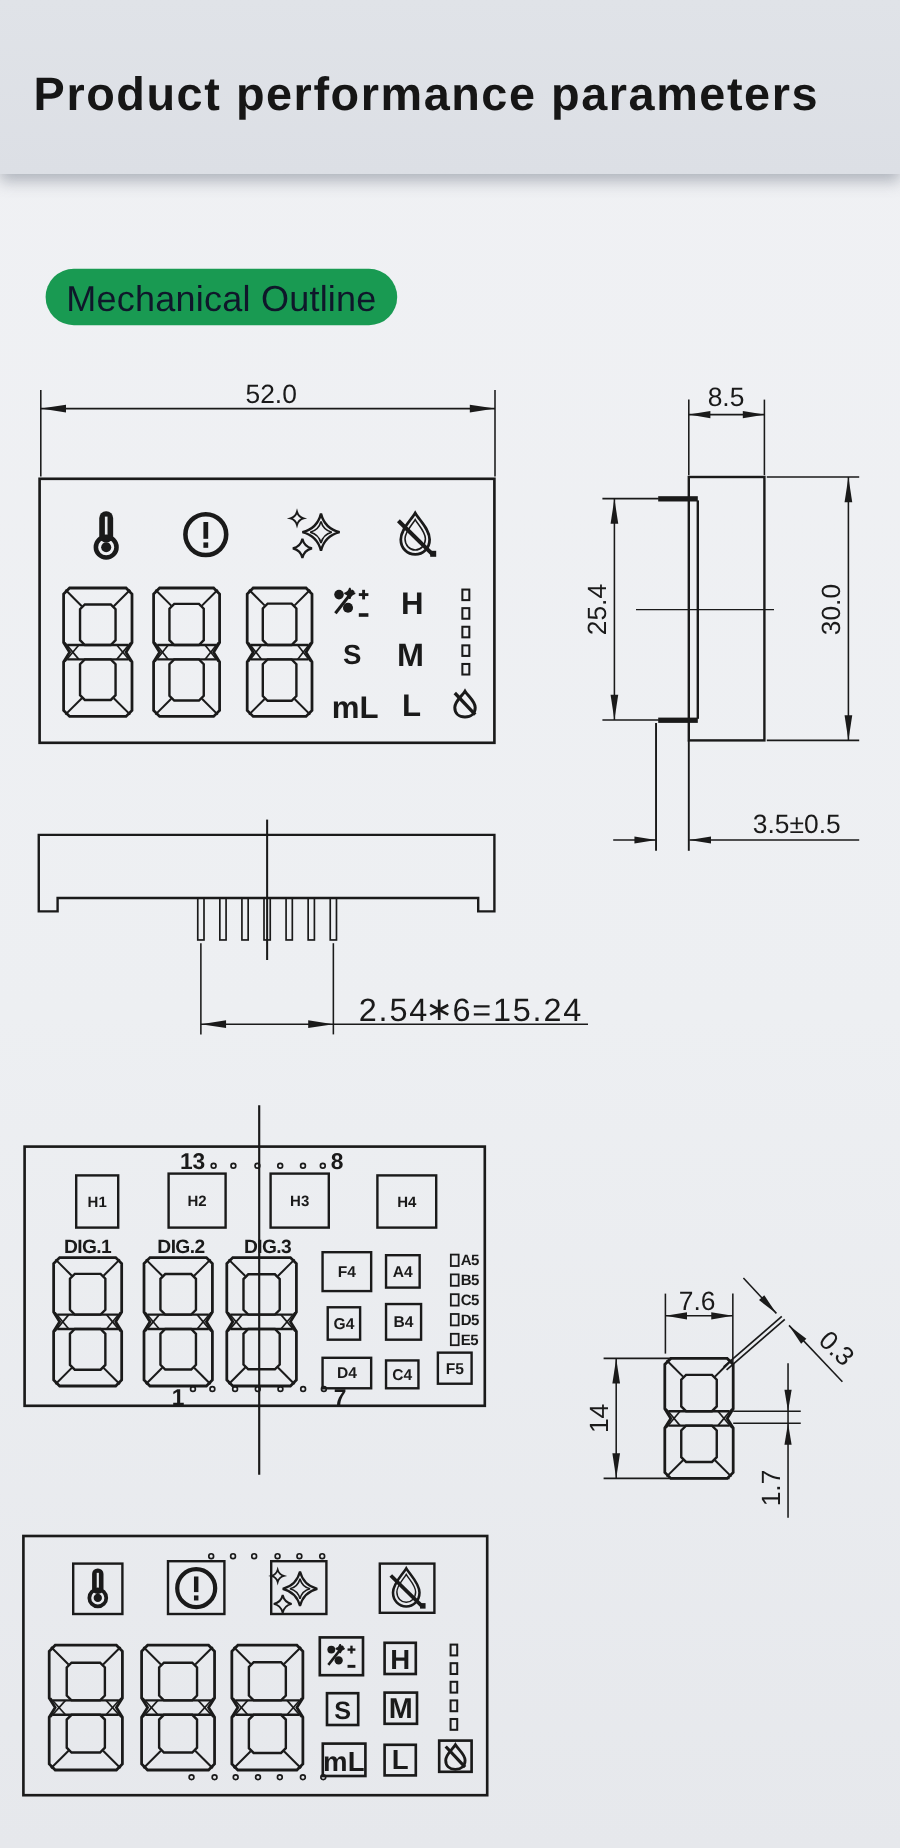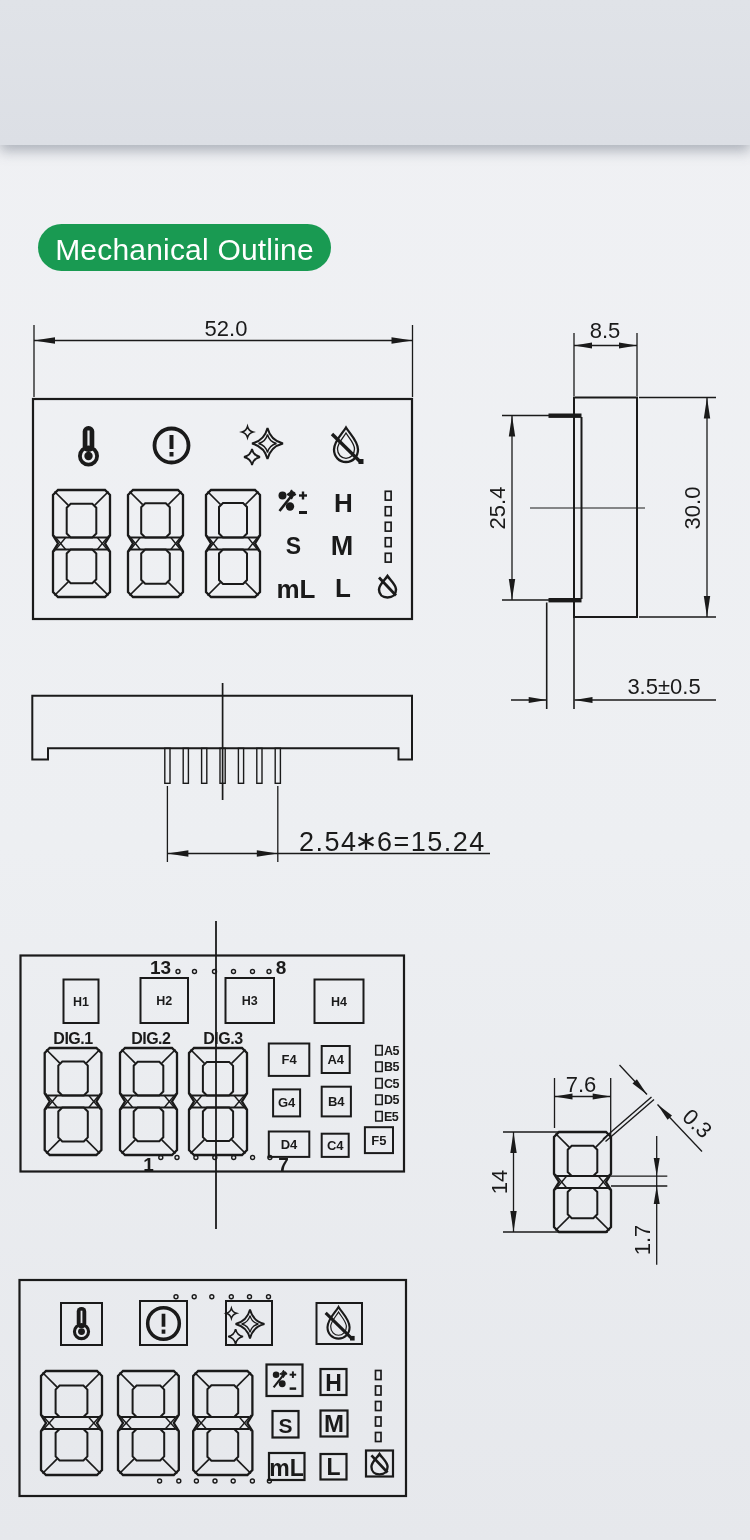--- a/index.html
+++ b/index.html
@@ -4,26 +4,27 @@
 html,body{margin:0;padding:0;}
 #page{position:relative;width:750px;height:1540px;overflow:hidden;
  background:linear-gradient(180deg,#f0f1f4 0%,#edeff2 55%,#e6e8ec 100%);
  font-family:"Liberation Sans",sans-serif;}
 #band{position:absolute;left:0;top:0;width:750px;height:145px;
  background:linear-gradient(180deg,#e0e3e8 0%,#dcdfe5 100%);
  box-shadow:0 6px 12px rgba(95,105,120,0.45);}
 #title{position:absolute;left:28px;top:58px;font-size:39px;font-weight:bold;color:#161616;letter-spacing:1.3px;}
 #pill{position:absolute;left:38px;top:224px;width:293px;height:47px;border-radius:24px;
  background:#199a52;}
-#pill span{position:absolute;left:0;right:0;top:9px;text-align:center;font-size:30px;color:#ffffff;letter-spacing:0.2px;}
+#pill span{position:absolute;left:0;right:0;top:9px;text-align:center;font-size:30px;color:#0f172a;letter-spacing:0.2px;}
 svg{position:absolute;left:0;top:0;}
 </style></head>
 <body>
 <div id="page">
 <div id="band"></div>
+<div id="title">Product performance parameters</div>
 <div id="pill">
       <span>Mechanical Outline</span>
     </div>
 <svg width="750" height="1540" viewBox="0 0 750 1540">
 <rect x="33" y="399" width="379" height="220" rx="0" fill="none" stroke="#1a1a1a" stroke-width="2.2"></rect>
 <line x1="34" y1="325" x2="34" y2="397" stroke="#1a1a1a" stroke-width="1.3" stroke-linecap="butt"></line>
 <line x1="412.5" y1="325" x2="412.5" y2="397" stroke="#1a1a1a" stroke-width="1.3" stroke-linecap="butt"></line>
 <line x1="34" y1="340.5" x2="412.5" y2="340.5" stroke="#1a1a1a" stroke-width="1.3" stroke-linecap="butt"></line>
 <polygon points="34.0,340.5 55.0,343.7 55.0,337.3" fill="#1a1a1a"></polygon>
 <polygon points="412.5,340.5 391.5,337.3 391.5,343.7" fill="#1a1a1a"></polygon>

